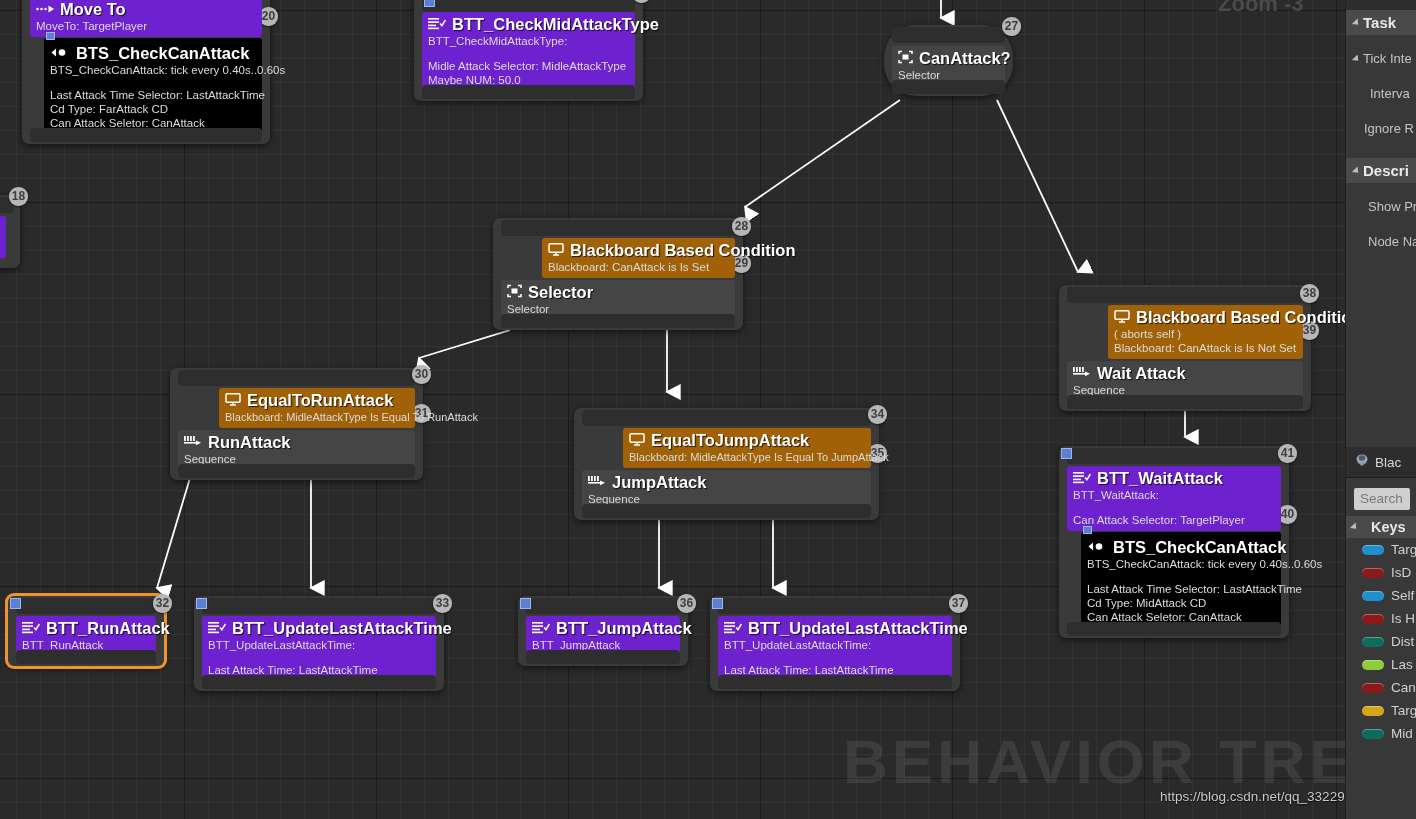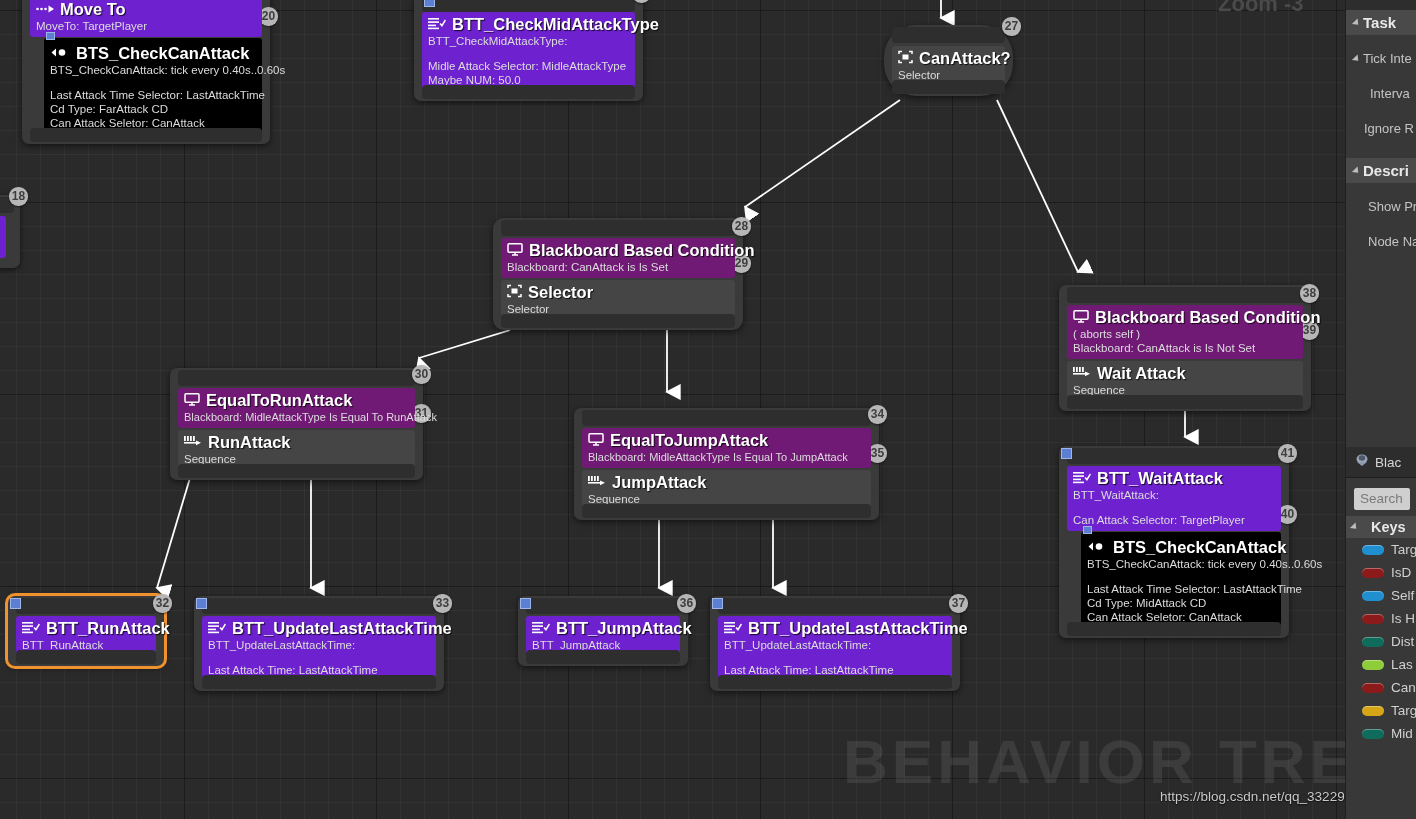--- a/index.html
+++ b/index.html
@@ -85,21 +85,21 @@
     white-space:nowrap; line-height:20px;
     display:flex; align-items:center; gap:6px;
   }
   .row-sub{
     font-size:11.5px; color:#dcdcdc; line-height:14px; white-space:nowrap;
   }
   .spacer{ height:11px; }
 
   .r-purple{ background:#6e21cf; }
   .r-green { background:#000000; }
-  .r-blue  { background:#701a75; }
+  .r-blue  { background:#a16207;margin-left:41px; }
   .r-grey  { background:#454545; }
 
   .ico{ display:inline-block; flex:0 0 auto; }
 
   
   #right{
     position:absolute; left:1345px; top:0; width:71px; height:819px;
     background:#383838; border-left:1px solid #202020;
     overflow:hidden;
   }
@@ -280,21 +280,21 @@
             </span>
             <span>CanAttack?</span>
           </div>
           <div class="row-sub">Selector</div>
         </div>
         <div class="pin-bot"></div>
       </div>
     </div>
 
     <div class="node" style="left:493px; top:218px;">
-      <div class="node-body" style="width:250px;border-radius:11px;">
+      <div class="node-body" style="width:250px;">
         <div class="pin-top"></div>
         <div class="idx" style="right:-8px; top:-1px;">28</div>
         <div class="idx" style="right:-8px; top:36px;">29</div>
 
         <div class="row r-blue" style="margin-top:12px;">
           <div class="row-title">
             <span class="ico">
               <svg width="16" height="14" viewBox="0 0 16 14">
                   <g fill="none" stroke="#ffffff" stroke-width="1.5">
                 <rect x="1" y="1.8" width="14" height="8.4" rx="1"></rect>
@@ -506,21 +506,21 @@
           <div class="spacer"></div>
           <div class="row-sub">Last Attack Time Selector: LastAttackTime</div>
           <div class="row-sub">Cd Type: MidAttack CD</div>
           <div class="row-sub">Can Attack Seletor: CanAttack</div>
         </div>
         <div class="pin-bot"></div>
       </div>
     </div>
 
     <div class="node" style="left:8px; top:596px;">
-      <div class="node-body selected" style="width:156px;">
+      <div class="node-body selected" style="width:156px;border-radius:6px;">
         <div class="pin-top"></div>
         <div class="pin-square" style="left:2px;top:2px;"></div>
         <div class="idx" style="right:-8px; top:-2px;">32</div>
         <div class="row r-purple" style="margin-top:12px;">
           <div class="row-title">
             <span class="ico">
               <svg width="18" height="13" viewBox="0 0 18 13">
                   <g fill="#ffffff">
                 <rect x="0" y="1" width="11" height="1.6"></rect>
                     <rect x="0" y="4.3" width="11" height="1.6"></rect>

